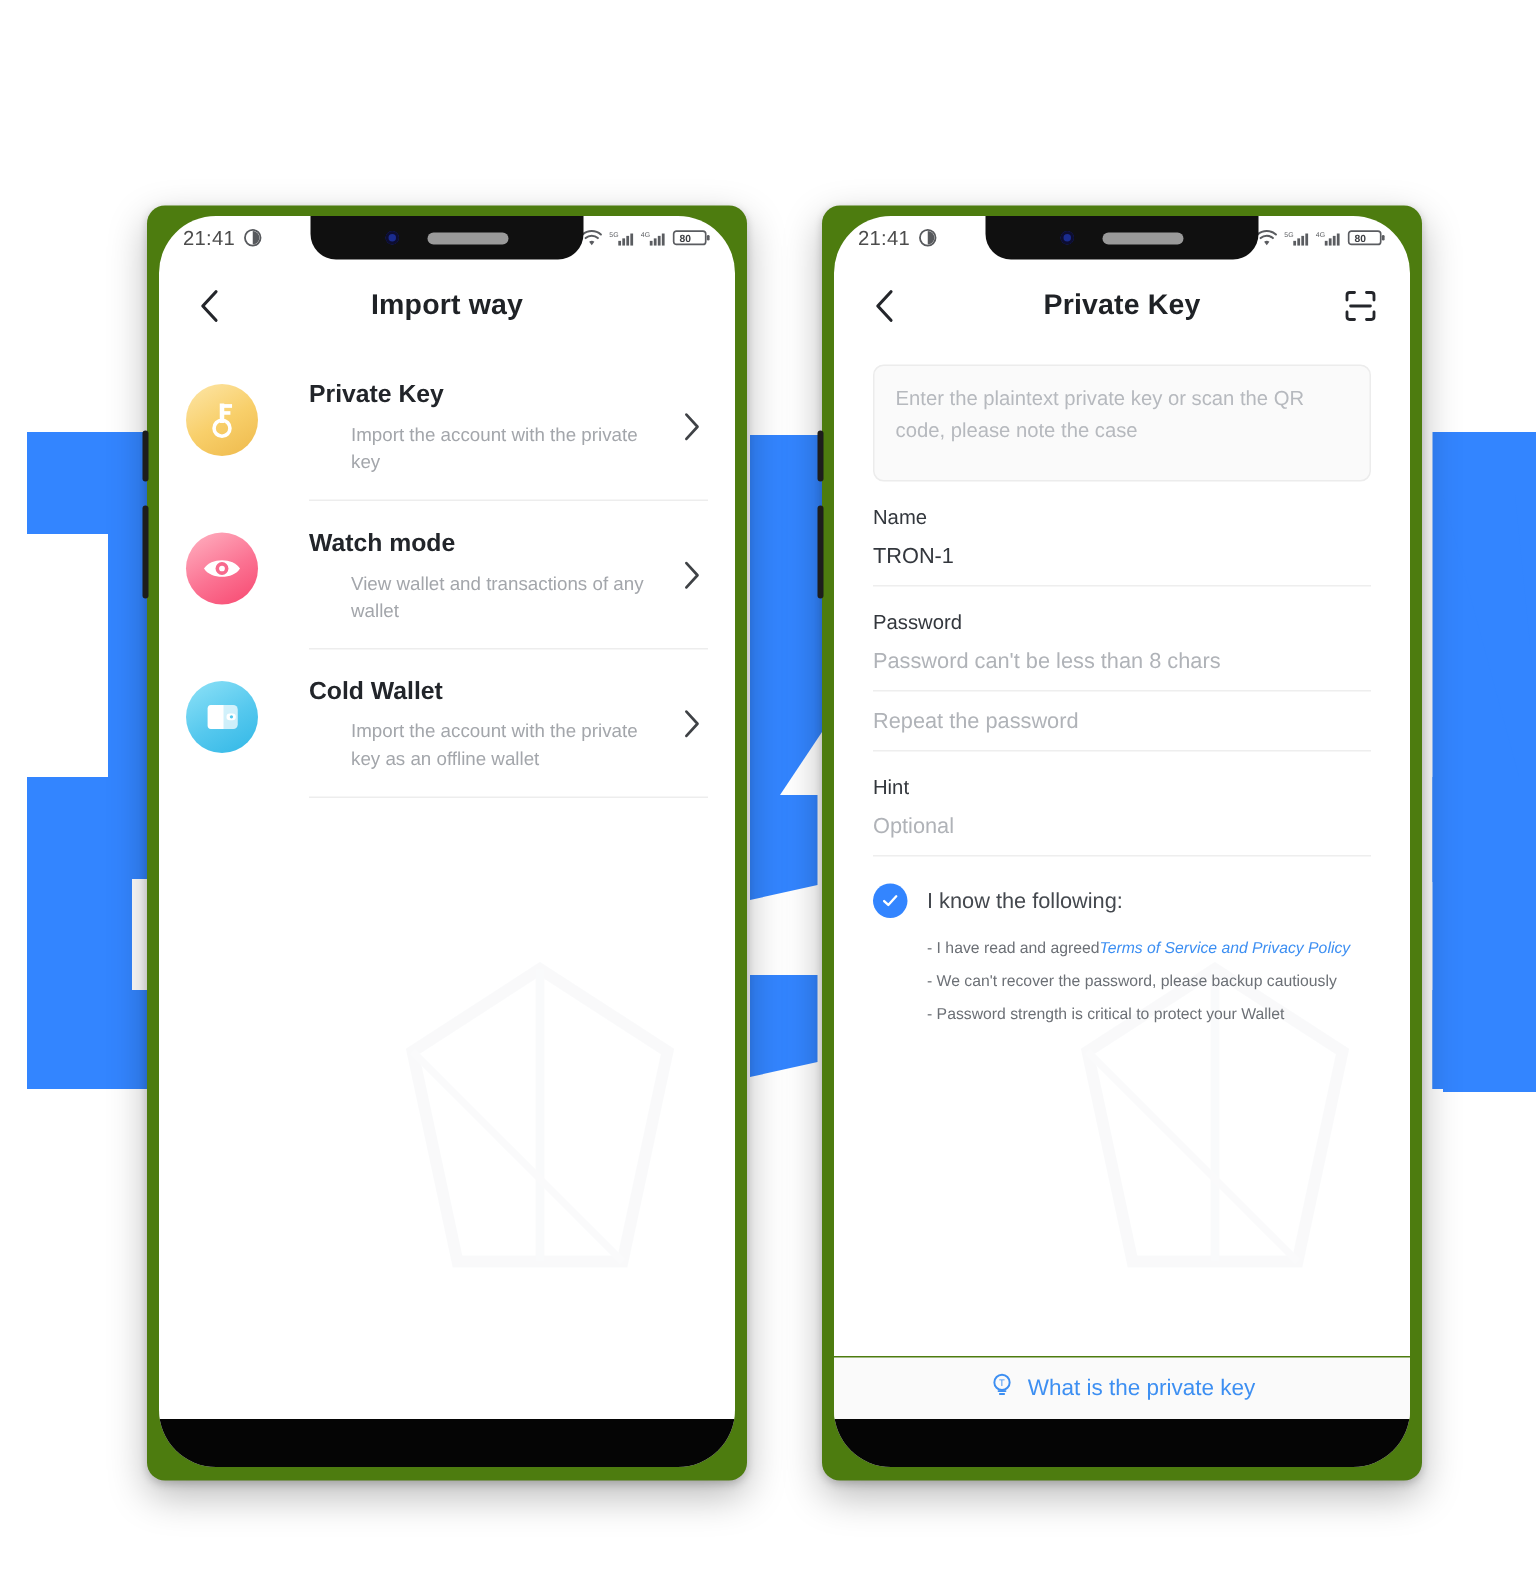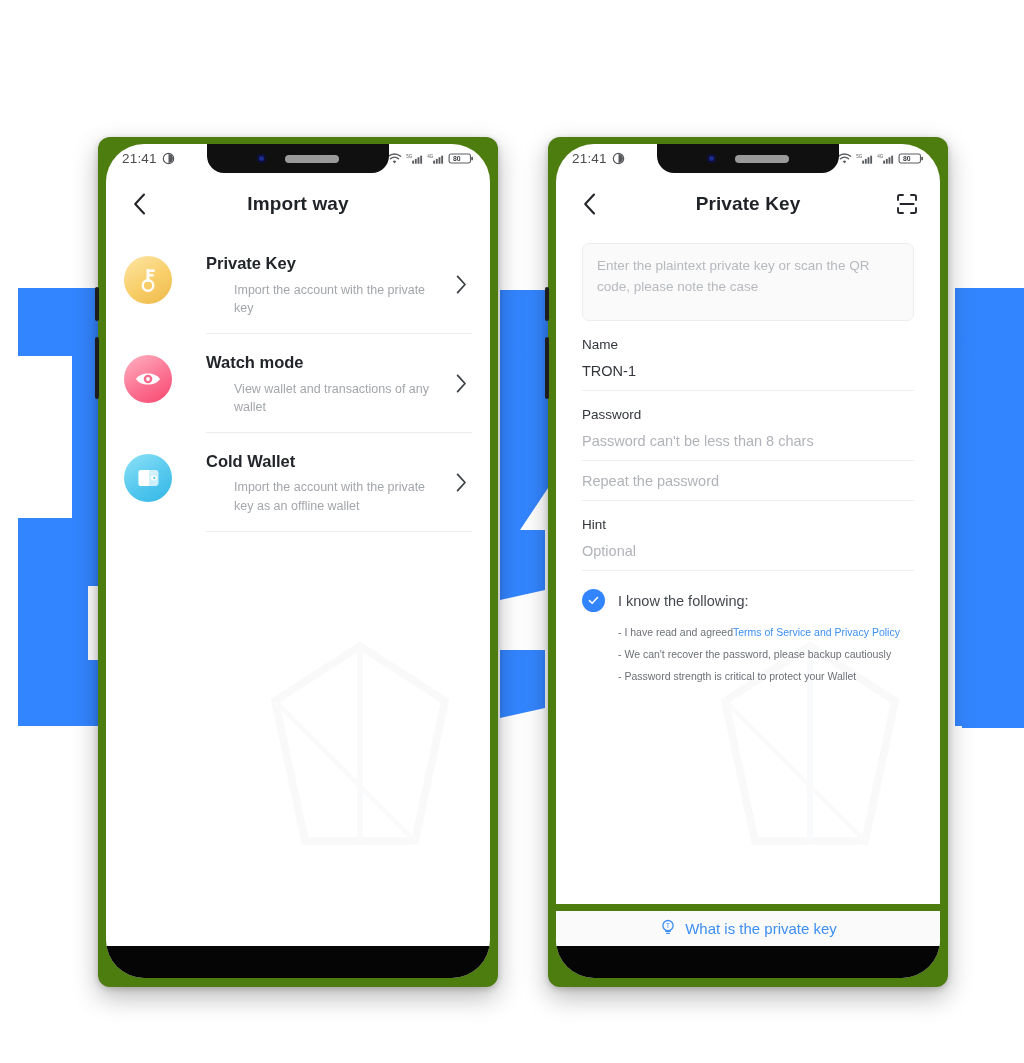--- a/index.html
+++ b/index.html
@@ -262,21 +262,21 @@
   .know-list {
     padding-left:36px;
     padding-top:9px;
   }
   .know-li {
     font-size:10.5px;
     color:#6c7076;
     line-height:2.1;
     white-space:nowrap;
   }
-  .know-link { color:#3d8ff2; }
+  .know-link { color:#3d8ff2;font-style:italic; }
 
   .btn-import {
     margin-top:16px;
     height:44px;
     border-radius:5px;
     background:linear-gradient(100deg,#2f83ff 0%,#3b89fc 55%,#6fa9ff 78%,#2f83ff 100%);
     color:#ffffff;
     font-size:15px;
     display:flex;
     align-items:center;
@@ -286,21 +286,21 @@
     font-family:"Liberation Sans", sans-serif;
     cursor:pointer;
   }
 
   
   .pk-bottom {
     position:absolute;
     left:0; right:0; bottom:0;
     height:42px;
     background:#fafafa;
-    border-top:7px solid #4d7c0f;
+    border-top:1px solid #4d7c0f;
     display:flex;
     align-items:center;
     justify-content:center;
     gap:8px;
     z-index:4;
   }
   .pk-bottom-txt {
     font-size:15px;
     color:#3d8ff2;
   }

